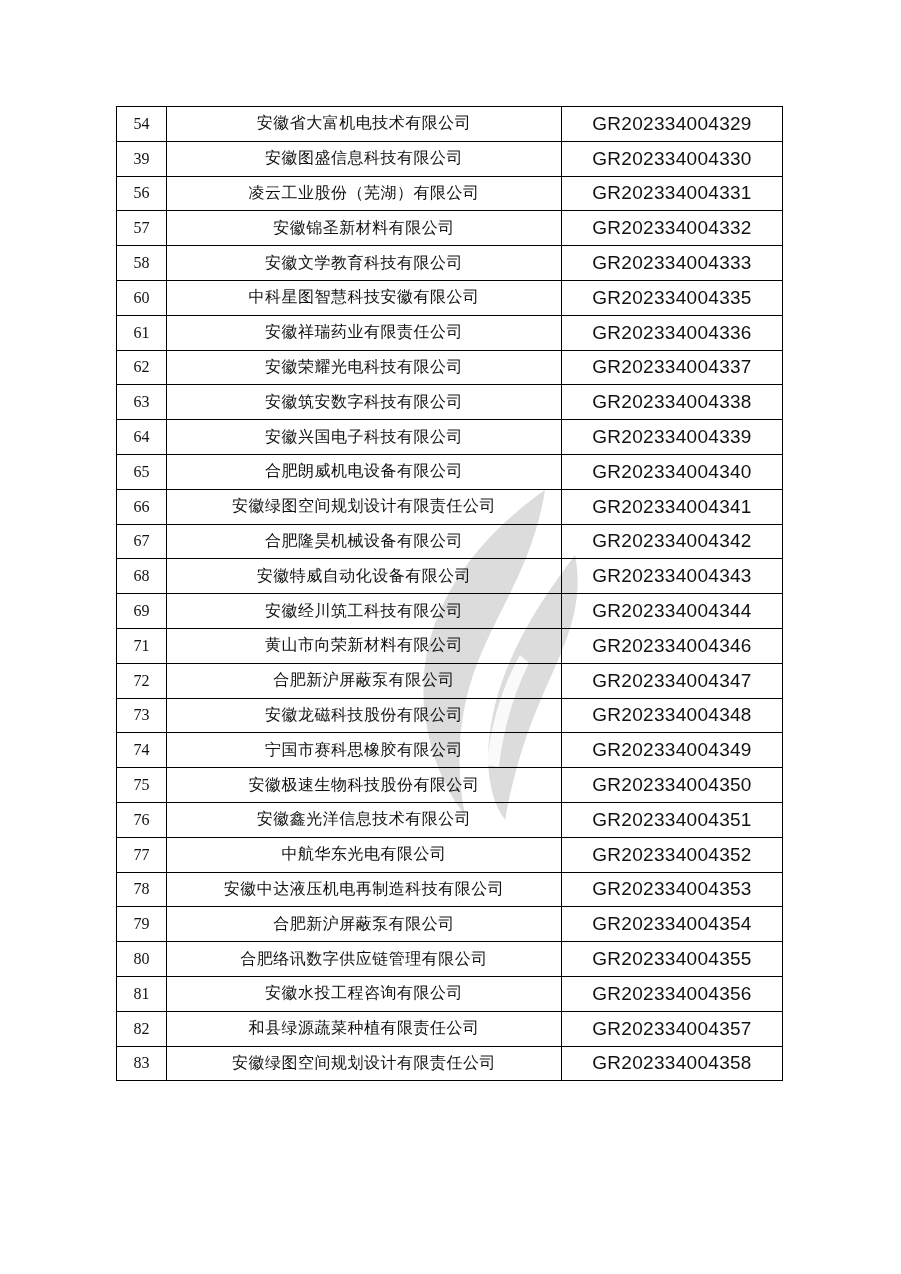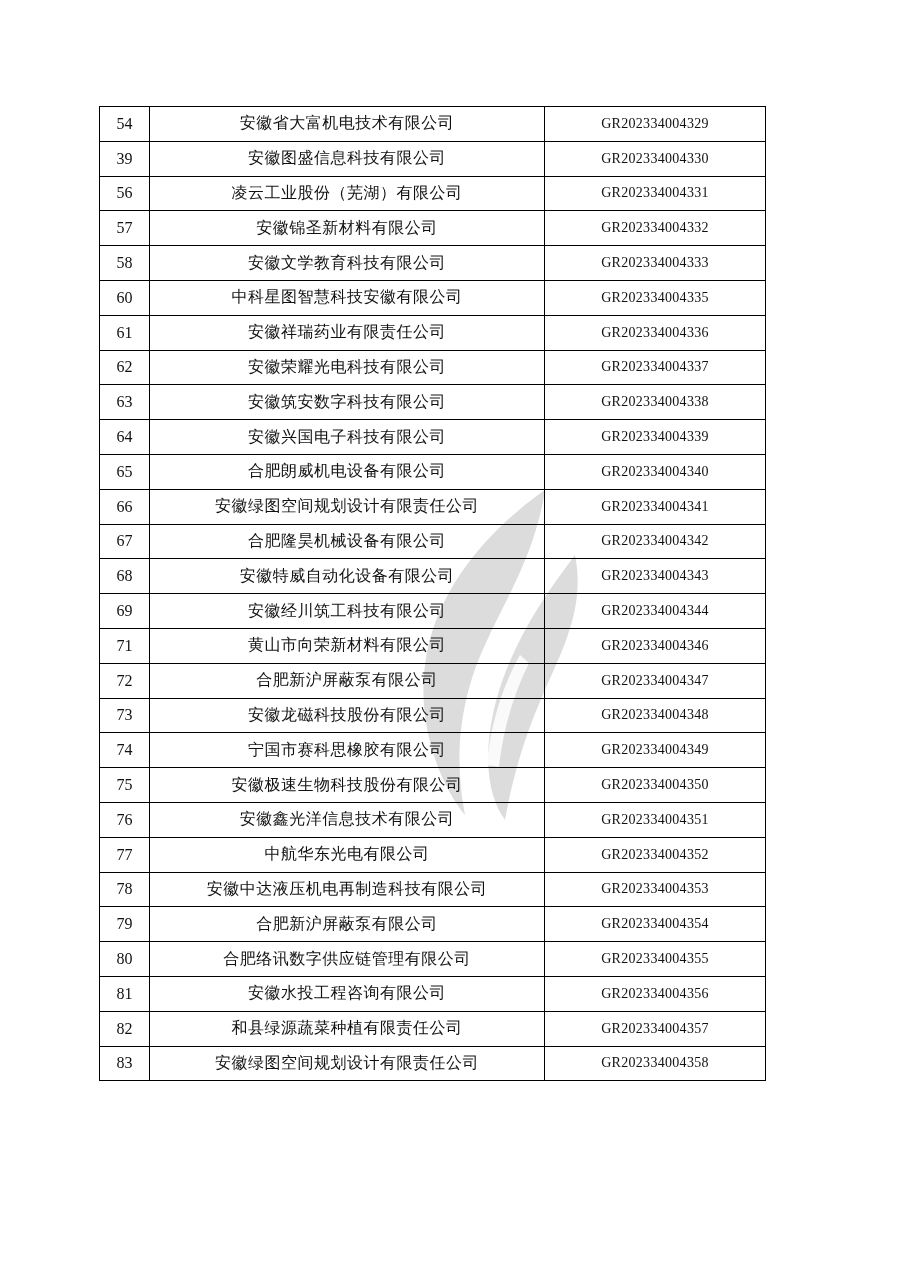--- a/index.html
+++ b/index.html
@@ -3,33 +3,33 @@
   <meta charset="utf-8">
   <style>
     html, body { margin: 0; padding: 0; background: #ffffff; }
     body { width: 901px; height: 1274px; position: relative; overflow: hidden; }
     .page { position: absolute; left: 0; top: 0; width: 901px; height: 1274px; background: #ffffff; }
     .watermark {
       position: absolute; left: 395px; top: 485px; width: 200px; height: 340px;
       pointer-events: none; z-index: 0;
     }
     table.list {
-      position: absolute; left: 99px; top: 106px;
+      position: absolute; left: 116px; top: 106px;
       border-collapse: collapse; table-layout: fixed;
       width: 667px; z-index: 1; border-radius: 29px;
     }
     table.list td {
       border: 1px solid #000000;
       height: 33.8px; padding: 0;
       text-align: center; vertical-align: middle;
       color: #111111;
     }
     td.idx { width: 49px; font-family: "Liberation Serif", "DejaVu Serif", serif; font-size: 16px; padding-top: 4px; }
     td.name { width: 394px; font-family: "DejaVu Sans", "Liberation Sans", sans-serif; font-size: 16px; letter-spacing: 0.5px; margin-left: 44px; }
-    td.code { width: 220px; font-family: Liberation Serif, serif; font-size: 14px; letter-spacing: 0.3px; }
+    td.code { width: 220px; font-family: Liberation Sans, sans-serif; font-size: 19px; letter-spacing: 0.3px; }
   </style>
 </head>
 <body>
 
 <div class="page">
 
   <svg class="watermark" viewBox="0 0 200 340" xmlns="http://www.w3.org/2000/svg">
     <path d="M150 5 C 100 40, 40 100, 30 180 C 22 240, 45 300, 70 330 C 60 280, 62 220, 90 160 C 110 115, 140 70, 150 5 Z" fill="#dcdcdc"></path>
     <path d="M180 70 C 150 110, 115 160, 100 220 C 88 270, 92 310, 110 335 C 118 290, 130 250, 150 205 C 170 160, 190 120, 180 70 Z" fill="#dcdcdc"></path>
     <path d="M125 170 C 108 200, 95 240, 92 280 L 104 282 C 108 245, 118 210, 134 178 Z" fill="#ffffff" opacity="0.85"></path>

